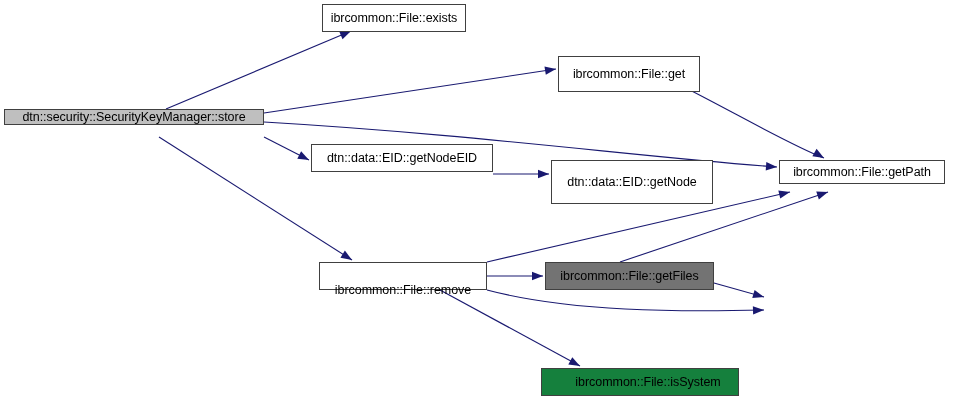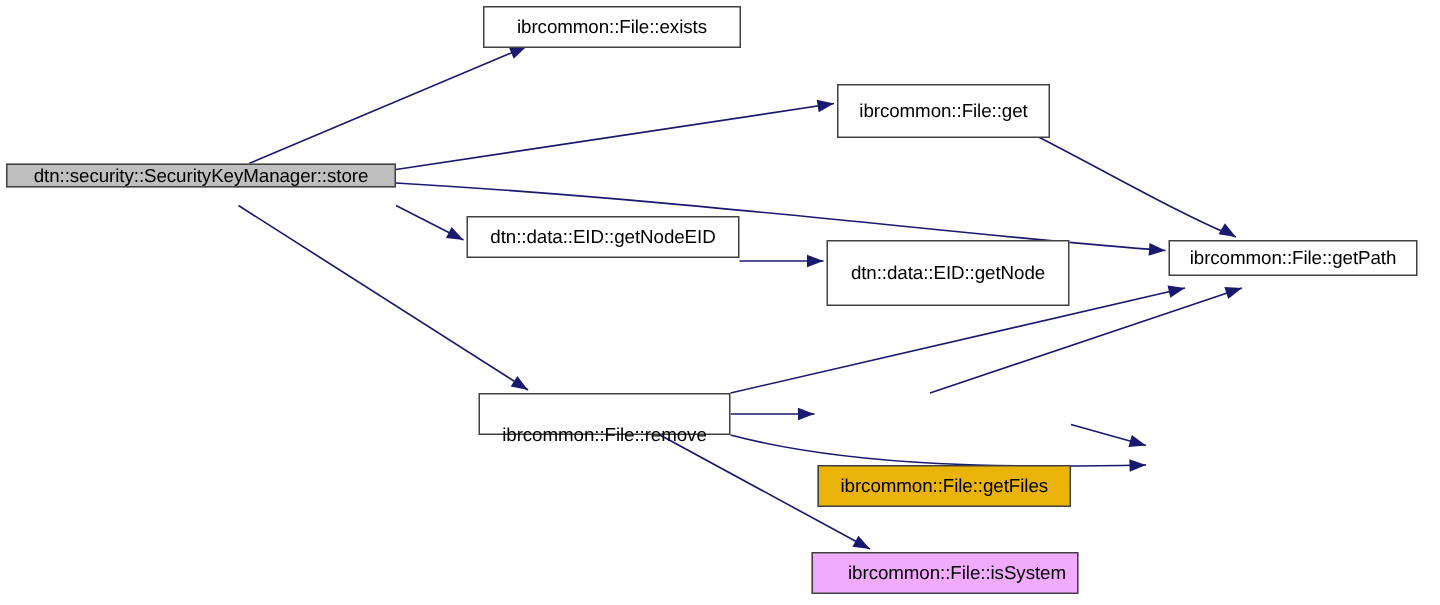--- a/index.html
+++ b/index.html
@@ -74,37 +74,37 @@
       <path d="M 440,290 L 580,366" fill="none" stroke="#191970" stroke-width="1.1"></path>
       <polygon points="0,0 -11,-4.2 -11,4.2" fill="#191970" transform="translate(580,366) rotate(28)"></polygon>
       <path d="M 620,262 L 828,192" fill="none" stroke="#191970" stroke-width="1.1"></path>
       <polygon points="0,0 -11,-4.2 -11,4.2" fill="#191970" transform="translate(828,192) rotate(342)"></polygon>
       <path d="M 714,283 L 764,297" fill="none" stroke="#191970" stroke-width="1.1"></path>
       <polygon points="0,0 -11,-4.2 -11,4.2" fill="#191970" transform="translate(764,297) rotate(16)"></polygon>
     </svg>
 <div class="gnode root" style="left: 4px; top: 109px; width: 260px; height: 16px; border-color: rgb(64, 64, 64); background: rgb(191, 191, 191);">
       <span class="gnode-label" style="color: rgb(0, 0, 0);">dtn::security::SecurityKeyManager::store</span>
     </div>
-    <div class="gnode" style="left: 322px; top: 4px; width: 172px; height: 28px; border-color: rgb(64, 64, 64); background: rgb(255, 255, 255);">
+    <div class="gnode" style="left: 322px; top: 4px; width: 144px; height: 28px; border-color: rgb(64, 64, 64); background: rgb(255, 255, 255);">
       <span class="gnode-label" style="color: rgb(0, 0, 0);">ibrcommon::File::exists</span>
     </div>
     <div class="gnode" style="left: 558px; top: 56px; width: 142px; height: 36px; border-color: rgb(64, 64, 64); background: rgb(255, 255, 255);">
       <span class="gnode-label" style="color: rgb(0, 0, 0);">ibrcommon::File::get</span>
     </div>
     <div class="gnode" style="left: 311px; top: 144px; width: 182px; height: 28px; border-color: rgb(64, 64, 64); background: rgb(255, 255, 255);">
       <span class="gnode-label" style="color: rgb(0, 0, 0);">dtn::data::EID::getNodeEID</span>
     </div>
     <div class="gnode" style="left: 551px; top: 160px; width: 162px; height: 44px; border-color: rgb(64, 64, 64); background: rgb(255, 255, 255);">
       <span class="gnode-label" style="color: rgb(0, 0, 0);">dtn::data::EID::getNode</span>
     </div>
     <div class="gnode" style="left: 779px; top: 160px; width: 166px; height: 24px; border-color: rgb(64, 64, 64); background: rgb(255, 255, 255);">
       <span class="gnode-label" style="color: rgb(0, 0, 0);">ibrcommon::File::getPath</span>
     </div>
     <div class="gnode" style="left: 319px; top: 262px; width: 168px; height: 28px; border-color: rgb(64, 64, 64); background: rgb(255, 255, 255);">
       <span class="gnode-label" style="color: rgb(0, 0, 0); margin-top: 28px;">ibrcommon::File::remove</span>
     </div>
-    <div class="gnode" style="left: 545px; top: 262px; width: 169px; height: 28px; border-color: rgb(64, 64, 64); background: #eab308; margin-top: 48px;">
+    <div class="gnode" style="left: 545px; top: 262px; width: 169px; height: 28px; border-color: rgb(64, 64, 64); background: #737373;">
       <span class="gnode-label" style="color: rgb(0, 0, 0);">ibrcommon::File::getFiles</span>
     </div>
-    <div class="gnode" style="left: 541px; top: 368px; width: 178px; height: 28px; border-color: rgb(64, 64, 64); background: #f0abfc; padding-left: 16px;">
+    <div class="gnode" style="left: 541px; top: 368px; width: 198px; height: 28px; border-color: rgb(64, 64, 64); background: #15803d; padding-left: 16px;">
       <span class="gnode-label" style="color: rgb(0, 0, 0);">ibrcommon::File::isSystem</span>
     </div>
   </div>
 
 </body></html>

